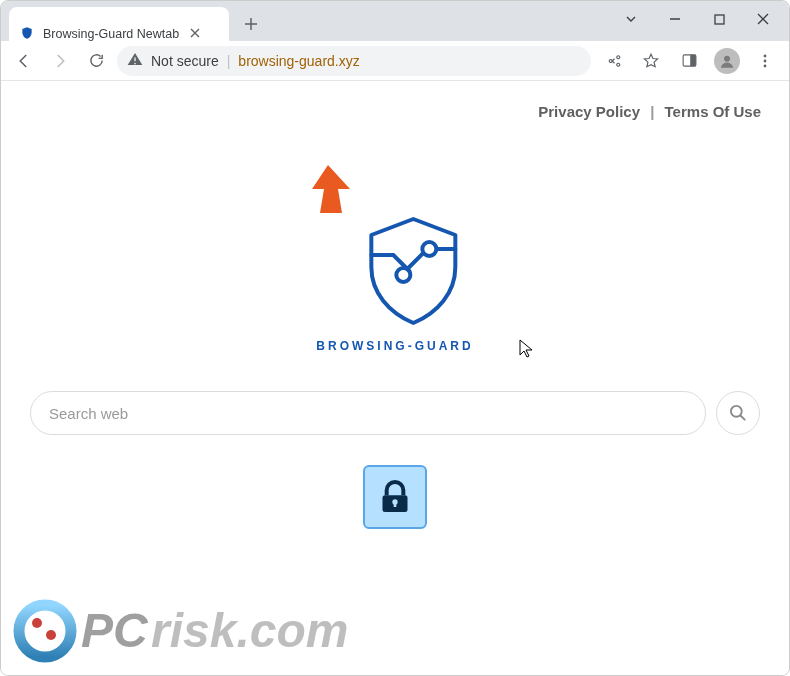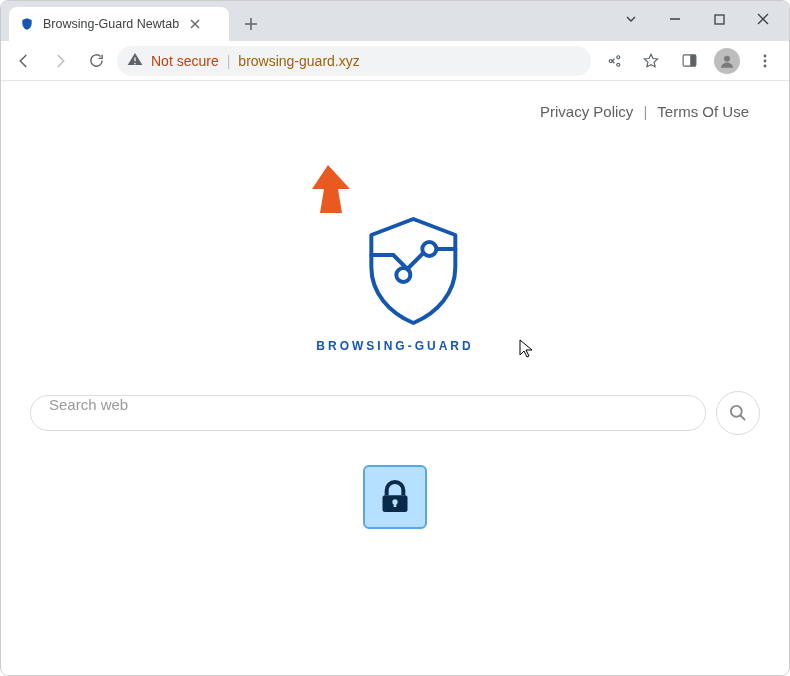--- a/index.html
+++ b/index.html
@@ -18,21 +18,21 @@
   .tabstrip {
     height: 40px;
     background: #dee1e6;
     display: flex;
     align-items: flex-end;
     padding-left: 8px;
     position: relative;
   }
   .tab {
     display: flex;
-    align-items: center;
+    align-items: flex-end;
     background: #fff;
     height: 34px;
     border-radius: 8px 8px 0 0;
     padding: 0 26px 0 10px;
     gap: 8px;
     min-width: 210px;
   }
   .tab .favicon { width: 16px; height: 16px; display:inline-flex; align-items:center; justify-content:center; }
   .tab .title { font-size: 12.5px; color:#3c4043; flex:1; white-space:nowrap; overflow:hidden; }
   .tab .close { width:16px; height:16px; display:flex; align-items:center; justify-content:center; color:#5f6368; font-size:13px; cursor:pointer; }
@@ -73,21 +73,21 @@
     height: 30px;
     background:#f1f3f4;
     border-radius: 15px;
     display:flex;
     align-items:center;
     padding: 0 10px;
     gap:8px;
     color:#5f6368;
     font-size: 14px;
   }
-  .omnibox .sec-label { color:#c2410c;text-align:right; }
+  .omnibox .sec-label { color:#404040;text-align:right; }
   .omnibox .divider { color:#c0c0c0; }
   .omnibox .url-dark { color:#a16207; }
 
   .tool-icon {
     width:32px; height:32px; display:flex; align-items:center; justify-content:center;
     color:#5f6368; cursor:pointer;
   }
   .avatar {
     width: 26px; height: 26px; border-radius:50%;
     background:#bdbdbd; display:flex; align-items:center; justify-content:center;
@@ -96,23 +96,24 @@
   
   .page {
     position:relative;
     width:100%;
     height: calc(100% - 80px);
     background:#fff;
   }
   .top-links {
     position:absolute;
     top: 22px;
-    right: 40px;
+    right: 28px;
     font-size: 15px;
     color:#606060;
+    font-weight:bold;
   }
   .top-links a { color:#606060; text-decoration:none; cursor:pointer; }
   .top-links .sep { margin: 0 6px; color:#9a9a9a; }
 
   .logo-block {
     position:absolute;
     top: 128px;
     left: 50%;
     transform: translateX(-50%);
     text-align:right;
@@ -130,28 +131,28 @@
     top: 310px;
     left: 50%;
     transform: translateX(-50%);
     width: 730px;
     display:flex;
     align-items:center;
     gap: 10px;
   }
   .search-box {
     flex:1;
-    height: 36px;
+    height: 44px;
     border: 1px solid #dcdcdc;
     border-radius: 22px;
     padding: 0 18px;
     font-size: 15px;
     color:#9a9a9a;
     display:flex;
-    align-items:flex-start;
+    align-items:center;
   }
   .search-btn {
     width:44px; height:44px;
     border-radius:50%;
     border:1px solid #dcdcdc;
     display:flex; align-items:center; justify-content:center;
     cursor:pointer;
   }
 
   .lock-tile {
@@ -343,14 +344,31 @@
       <path fill="#e85a1f" d="M22 2 L44 26 L32 26 L36 50 L14 50 L18 26 L6 26 Z"></path>
     </svg>
   </div>
 
   <div class="cursor-glyph">
     <svg width="16" height="20" viewBox="0 0 16 20">
         <path fill="#fff" stroke="#000" stroke-width="1" d="M1 1v15l4-4 3 6 2-1-3-6h6z"></path>
       </svg>
   </div>
 
+  <div class="watermark">
+    <svg width="360" height="78" viewBox="0 0 360 78">
+      <defs>
+        <linearGradient id="g1" x1="0" y1="0" x2="0" y2="1">
+          <stop offset="0" stop-color="#7fd0ff"></stop>
+            <stop offset="1" stop-color="#0b6aa8"></stop>
+        </linearGradient>
+      </defs>
+      <g opacity="0.85">
+        <circle cx="34" cy="42" r="26" fill="none" stroke="url(#g1)" stroke-width="11"></circle>
+        <circle cx="26" cy="34" r="5" fill="#c0201a"></circle>
+        <circle cx="40" cy="46" r="5" fill="#c0201a"></circle>
+        <text x="70" y="58" font-family="Arial,Helvetica,sans-serif" font-size="48" font-weight="700" font-style="italic" fill="#8f8f8f">PC</text>
+        <text x="140" y="58" font-family="Arial,Helvetica,sans-serif" font-size="48" font-weight="700" font-style="italic" fill="#b3b3b3">risk.com</text>
+      </g>
+    </svg>
+  </div>
 
 </div>
 
 </body></html>

